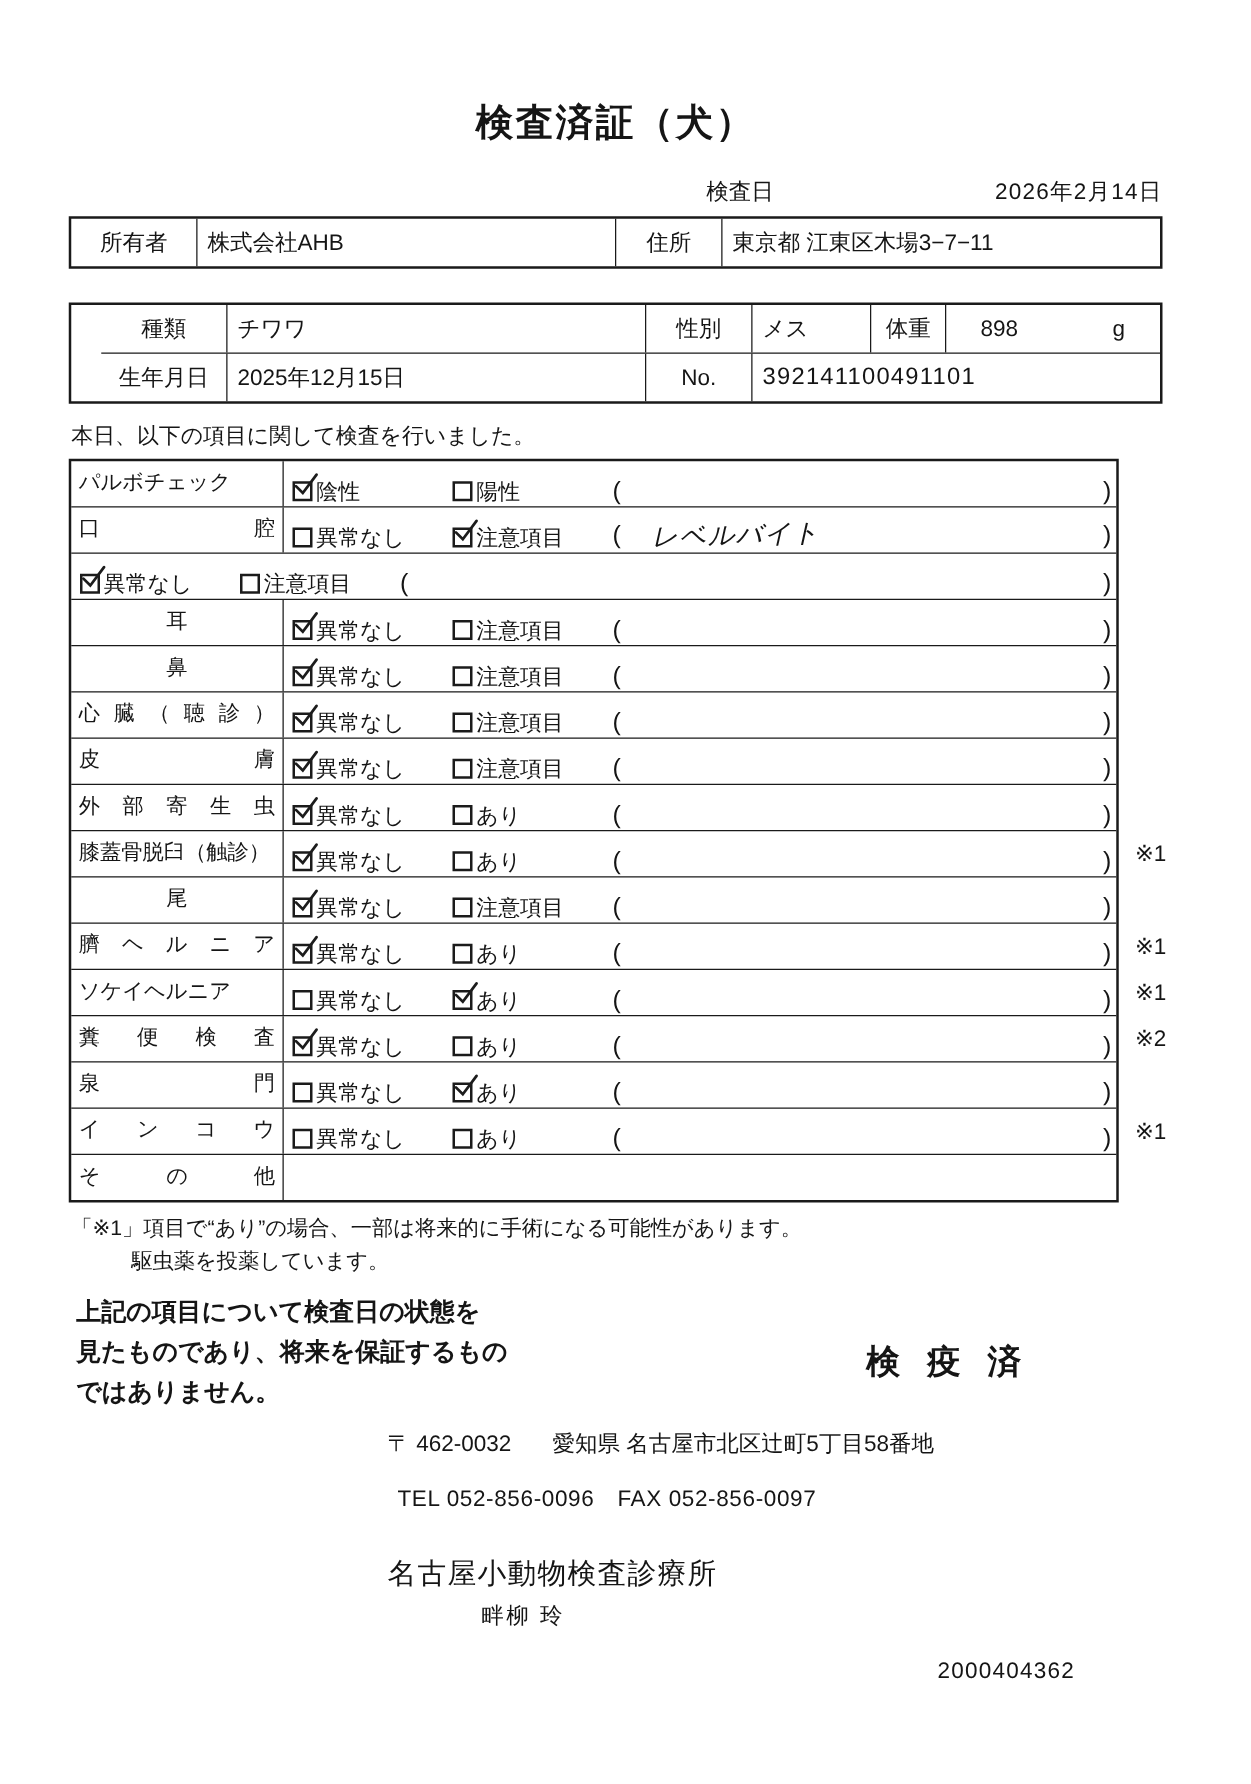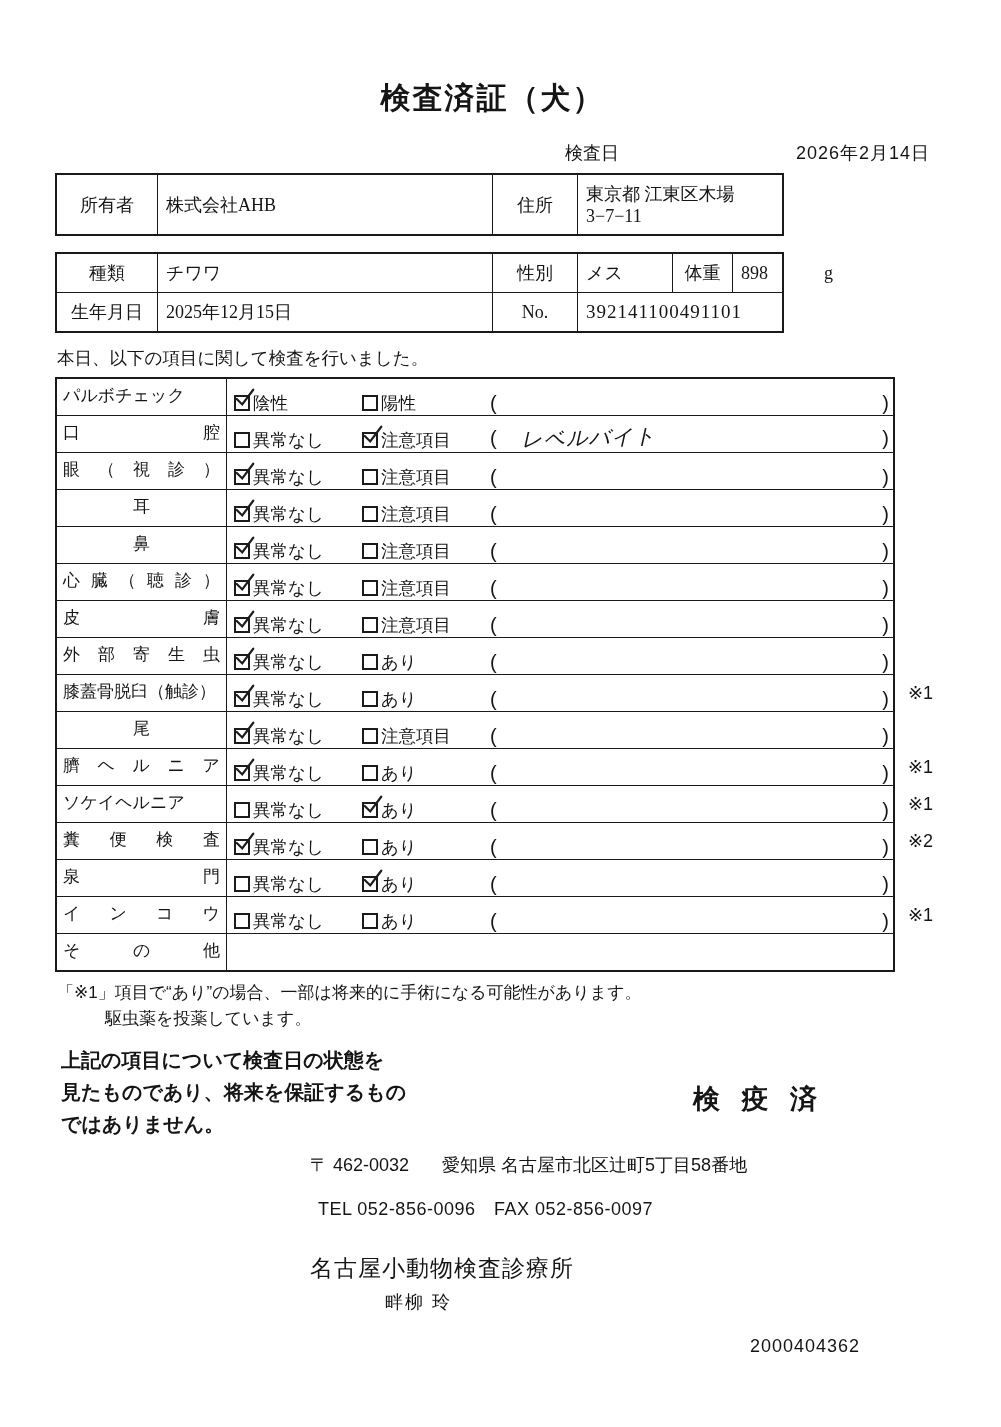--- a/index.html
+++ b/index.html
@@ -10,23 +10,23 @@
   }
   .page { position:relative; width:1001px; height:1427px; box-sizing:border-box; padding:78px 0 0 55px; }
 
   .title { width:875px; margin:0; text-align:center; font-size:30px; font-weight:700; letter-spacing:2px; }
 
   .date-row { position:relative; width:875px; height:26px; margin-top:22px; font-size:18px; }
   .date-label { position:absolute; left:510px; top:0; }
   .date-value { position:absolute; right:0; top:0; letter-spacing:1px; }
 
   
-  .tbl { width:729px; box-sizing:border-box; border:2px solid #1a1a1a; font-size:18px;font-family:Liberation Serif, serif; }
+  .tbl { width:875px; box-sizing:border-box; border:2px solid #1a1a1a; font-size:18px; }
   .tbl1 { margin-top:6px; display:grid; grid-template-columns:100px 335px 85px 1fr; }
-  .tbl2 { margin-top:16px; }
+  .tbl2 { margin-top:27px;padding-left:24px; }
   .trow { display:grid; }
   .trowA { grid-template-columns:100px 335px 85px 95px 60px 1fr; }
   .trowB { grid-template-columns:100px 335px 85px 1fr; border-top:1.5px solid #1a1a1a; }
   .cell { box-sizing:border-box; padding:7px 8px; min-height:36px; display:flex; align-items:center; }
   .cell.bl { border-left:1.5px solid #1a1a1a; }
   .cell.hdr { justify-content:center; }
   .cell.num { font-size:19px; letter-spacing:1px; }
   .wv { flex:1; text-align:center; padding-right:56px; display:block; }
   .wu { width:30px; text-align:left; }
 
@@ -147,21 +147,20 @@
             <span class="opt-text">注意項目</span>
           </span>
           <span class="cl-paren">
             <span class="po">(</span>
             <span class="hand">レベルバイト</span>
             <span class="pc">)</span>
           </span>
         </div>
       </div>
       <div class="cl-row">
-        <div class="cl-label lab-just">眼 （ 視 診 ）</div>
         <div class="cl-content">
           <span class="cl-opt">
             <span class="box">
               <svg viewBox="0 0 24 24">
                 <path d="M3 13 L9 19 L21 3" stroke="#1c1c1c" stroke-width="2.4" fill="none" stroke-linecap="round"></path>
               </svg>
             </span>
             <span class="opt-text">異常なし</span>
           </span>
           <span class="cl-opt">

